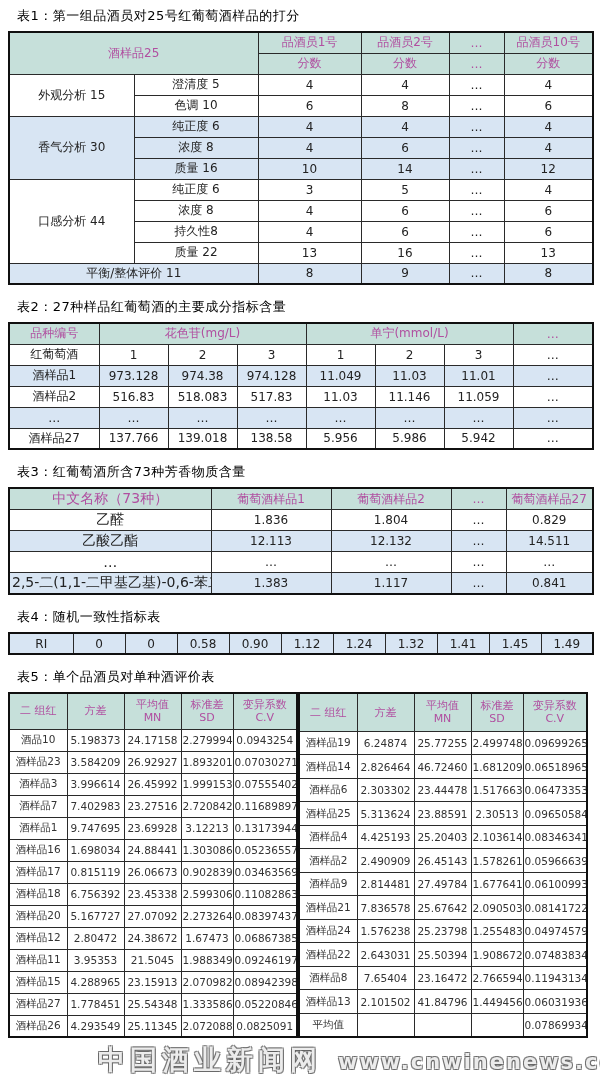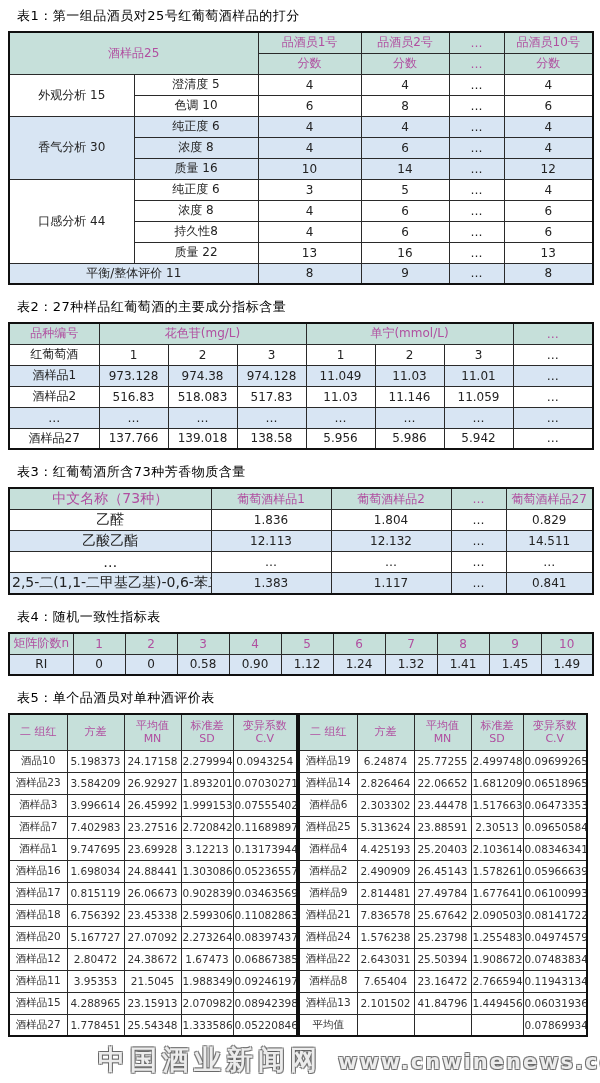--- a/index.html
+++ b/index.html
@@ -271,33 +271,20 @@
         <col style="width:52px">
         <col style="width:52px">
         <col style="width:52px">
         <col style="width:52px">
         <col style="width:52px">
         <col style="width:52px">
         <col style="width:52px">
         <col style="width:52px">
       </colgroup>
     <tbody>
-      <tr class="green">
-        <td>矩阵阶数n</td>
-        <td>1</td>
-          <td>2</td>
-          <td>3</td>
-          <td>4</td>
-          <td>5</td>
-          <td>6</td>
-          <td>7</td>
-          <td>8</td>
-          <td>9</td>
-          <td>10</td>
-      </tr>
       <tr class="tint-blue">
         <td>RI</td>
         <td>0</td>
           <td>0</td>
           <td>0.58</td>
           <td>0.90</td>
           <td>1.12</td>
           <td>1.24</td>
           <td>1.32</td>
           <td>1.41</td>
@@ -426,20 +413,27 @@
           </tr>
 
           <tr class="tint-white">
             <td>酒样品27</td>
             <td>1.778451</td>
             <td>25.54348</td>
             <td>1.333586</td>
             <td>0.05220846</td>
           </tr>
 
+          <tr class="tint-blue">
+            <td>酒样品26</td>
+            <td>4.293549</td>
+            <td>25.11345</td>
+            <td>2.072088</td>
+            <td>0.0825091</td>
+          </tr>
 
       </tbody>
     </table>
     <table class="t5">
       <colgroup>
           <col style="width:58px">
           <col style="width:57px">
           <col style="width:57px">
           <col style="width:52px">
           <col style="width:64px">
@@ -460,21 +454,21 @@
             <td>酒样品19</td>
             <td>6.24874</td>
             <td>25.77255</td>
             <td>2.499748</td>
             <td>0.09699265</td>
           </tr>
 
           <tr class="tint-blue">
             <td>酒样品14</td>
             <td>2.826464</td>
-            <td>22.06652</td>
+            <td>46.72460</td>
             <td>1.681209</td>
             <td>0.06518965</td>
           </tr>
 
           <tr class="tint-white">
             <td>酒样品6</td>
             <td>2.303302</td>
             <td>23.44478</td>
             <td>1.517663</td>
             <td>0.06473353</td>

